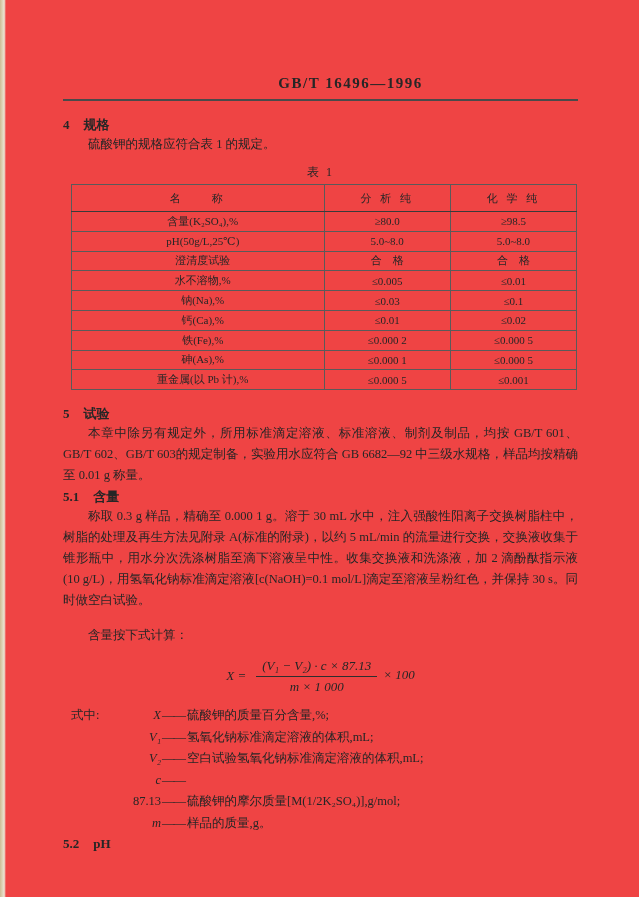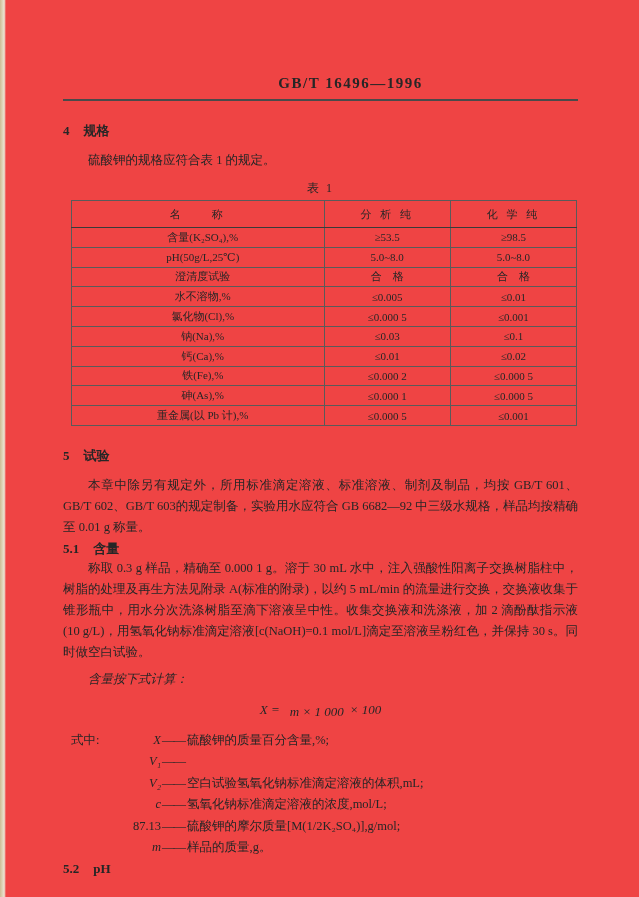--- a/index.html
+++ b/index.html
@@ -22,26 +22,25 @@
   .content { padding:0 61px 0 63px; }
 
   .doc-header { padding-top:74px; text-align:center; }
   .doc-code {
     display:inline-block;
     font-size:15px; font-weight:bold; letter-spacing:1.5px;
     transform:translateX(30px);
   }
   .header-rule { margin-top:7px; border-top:2px solid #4a4a4a; }
 
-  .sec-heading { margin-top:21px; font-size:13px; font-weight:bold; }
+  .sec-heading { margin-top:15px; font-size:13px; font-weight:bold; }
   .sec-heading .num { margin-right:14px; }
   .sec-heading.sub { margin-top:2px; }
 
   .para {
-    margin-top:10px;
     font-size:12.5px; line-height:21px;
     text-indent:2em; text-align:justify;
   }
   .para.tight { margin-top:0; }
 
   .tbl-caption { margin-top:9px; text-align:center; font-size:12px; letter-spacing:2px; }
 
   table.spec {
     margin-top:3px; margin-left:8px;
     width:506px;
@@ -54,21 +53,21 @@
   }
   table.spec { border:1.5px solid #2e2e2e; }
   table.spec th {
     height:27px; text-align:center; letter-spacing:3px;
     border-bottom:1.5px solid #3a3a3a;
   }
   table.spec td { height:19.8px; }
   td.name-cell { text-align:center; padding-left:10px; width:50%; }
   td.value-cell { text-align:center; width:25%; }
 
-  .calc-lead { margin-top:6px; font-size:12.5px; line-height:21px; text-indent:2em;font-style:italic; }
+  .calc-lead { margin-top:14px; font-size:12.5px; line-height:21px; text-indent:2em; }
 
   .formula {
     margin:12px 0 10px 0;
     text-align:center;
     font-size:13px; font-style:italic;
   }
   .formula .frac {
     display:inline-block; vertical-align:middle; text-align:center;
     margin:0 6px;
   }
@@ -106,44 +105,39 @@
       <thead>
         <tr>
             <th>名　　称</th>
             <th>分 析 纯</th>
             <th>化 学 纯</th>
           </tr>
       </thead>
       <tbody>
           <tr>
             <td class="name-cell">含量(K₂SO₄),%</td>
-            <td class="value-cell">≥53.5</td>
+            <td class="value-cell">≥80.0</td>
             <td class="value-cell">≥98.5</td>
           </tr>
           <tr>
             <td class="name-cell">pH(50g/L,25℃)</td>
             <td class="value-cell">5.0~8.0</td>
             <td class="value-cell">5.0~8.0</td>
           </tr>
           <tr>
             <td class="name-cell">澄清度试验</td>
             <td class="value-cell">合　格</td>
             <td class="value-cell">合　格</td>
           </tr>
           <tr>
             <td class="name-cell">水不溶物,%</td>
             <td class="value-cell">≤0.005</td>
             <td class="value-cell">≤0.01</td>
           </tr>
           <tr>
-            <td class="name-cell">氯化物(Cl),%</td>
-            <td class="value-cell">≤0.000 5</td>
-            <td class="value-cell">≤0.001</td>
-          </tr>
-          <tr>
             <td class="name-cell">钠(Na),%</td>
             <td class="value-cell">≤0.03</td>
             <td class="value-cell">≤0.1</td>
           </tr>
           <tr>
             <td class="name-cell">钙(Ca),%</td>
             <td class="value-cell">≤0.01</td>
             <td class="value-cell">≤0.02</td>
           </tr>
           <tr>
@@ -169,46 +163,46 @@
     </div>
     <p class="para">本章中除另有规定外，所用标准滴定溶液、标准溶液、制剂及制品，均按 GB/T 601、GB/T 602、GB/T 603的规定制备，实验用水应符合 GB 6682—92 中三级水规格，样品均按精确至 0.01 g 称量。</p>
 
     <div class="sec-heading sub">
       <span class="num">5.1</span><span>含量</span>
     </div>
     <p class="para tight">称取 0.3 g 样品，精确至 0.000 1 g。溶于 30 mL 水中，注入强酸性阳离子交换树脂柱中，树脂的处理及再生方法见附录 A(标准的附录)，以约 5 mL/min 的流量进行交换，交换液收集于锥形瓶中，用水分次洗涤树脂至滴下溶液呈中性。收集交换液和洗涤液，加 2 滴酚酞指示液(10 g/L)，用氢氧化钠标准滴定溶液[c(NaOH)=0.1 mol/L]滴定至溶液呈粉红色，并保持 30 s。同时做空白试验。</p>
     <p class="calc-lead">含量按下式计算：</p>
 
     <div class="formula">
-      <span class="lhs">X =</span><span class="frac"><span class="den">m × 1 000</span></span><span>× 100</span>
+      <span class="lhs">X =</span><span class="frac"><span class="num">(V₁ − V₂) · c × 87.13</span><span class="den">m × 1 000</span></span><span>× 100</span>
     </div>
 
     <div class="where-list">
         <div class="where-row">
           <span class="w-label">式中:</span>
           <span class="w-term sym">X</span>
           <span class="w-dash">——</span>
           <span class="w-desc">硫酸钾的质量百分含量,%;</span>
         </div>
         <div class="where-row">
           <span class="w-label"></span>
           <span class="w-term sym">V₁</span>
           <span class="w-dash">——</span>
+          <span class="w-desc">氢氧化钠标准滴定溶液的体积,mL;</span>
         </div>
         <div class="where-row">
           <span class="w-label"></span>
           <span class="w-term sym">V₂</span>
           <span class="w-dash">——</span>
           <span class="w-desc">空白试验氢氧化钠标准滴定溶液的体积,mL;</span>
         </div>
         <div class="where-row">
           <span class="w-label"></span>
           <span class="w-term sym">c</span>
           <span class="w-dash">——</span>
-          <span class="w-desc">氢氧化钠标准滴定溶液的浓度,mol/L;</span>
         </div>
         <div class="where-row">
           <span class="w-label"></span>
           <span class="w-term">87.13</span>
           <span class="w-dash">——</span>
           <span class="w-desc">硫酸钾的摩尔质量[M(1/2K₂SO₄)],g/mol;</span>
         </div>
         <div class="where-row">
           <span class="w-label"></span>
           <span class="w-term sym">m</span>

